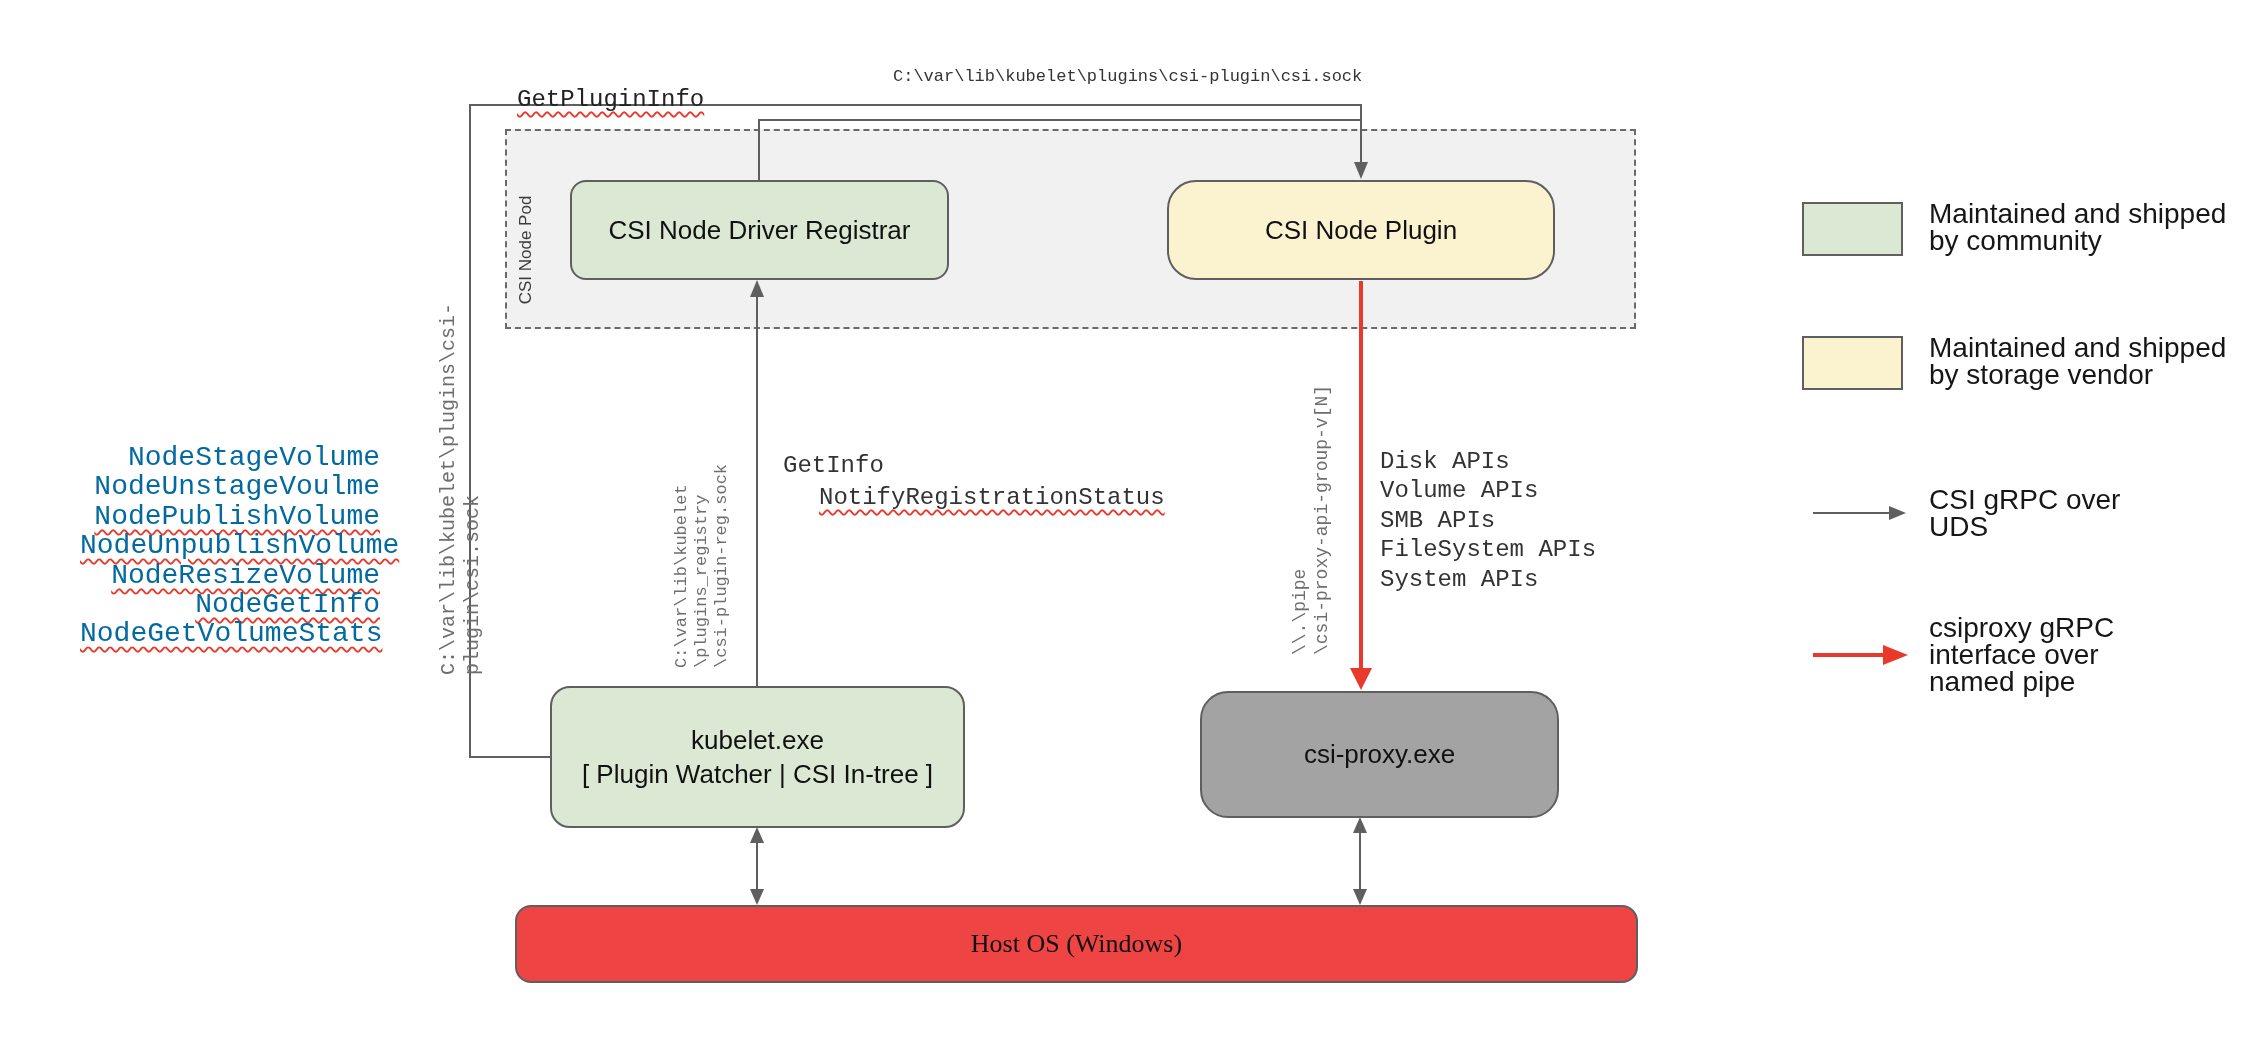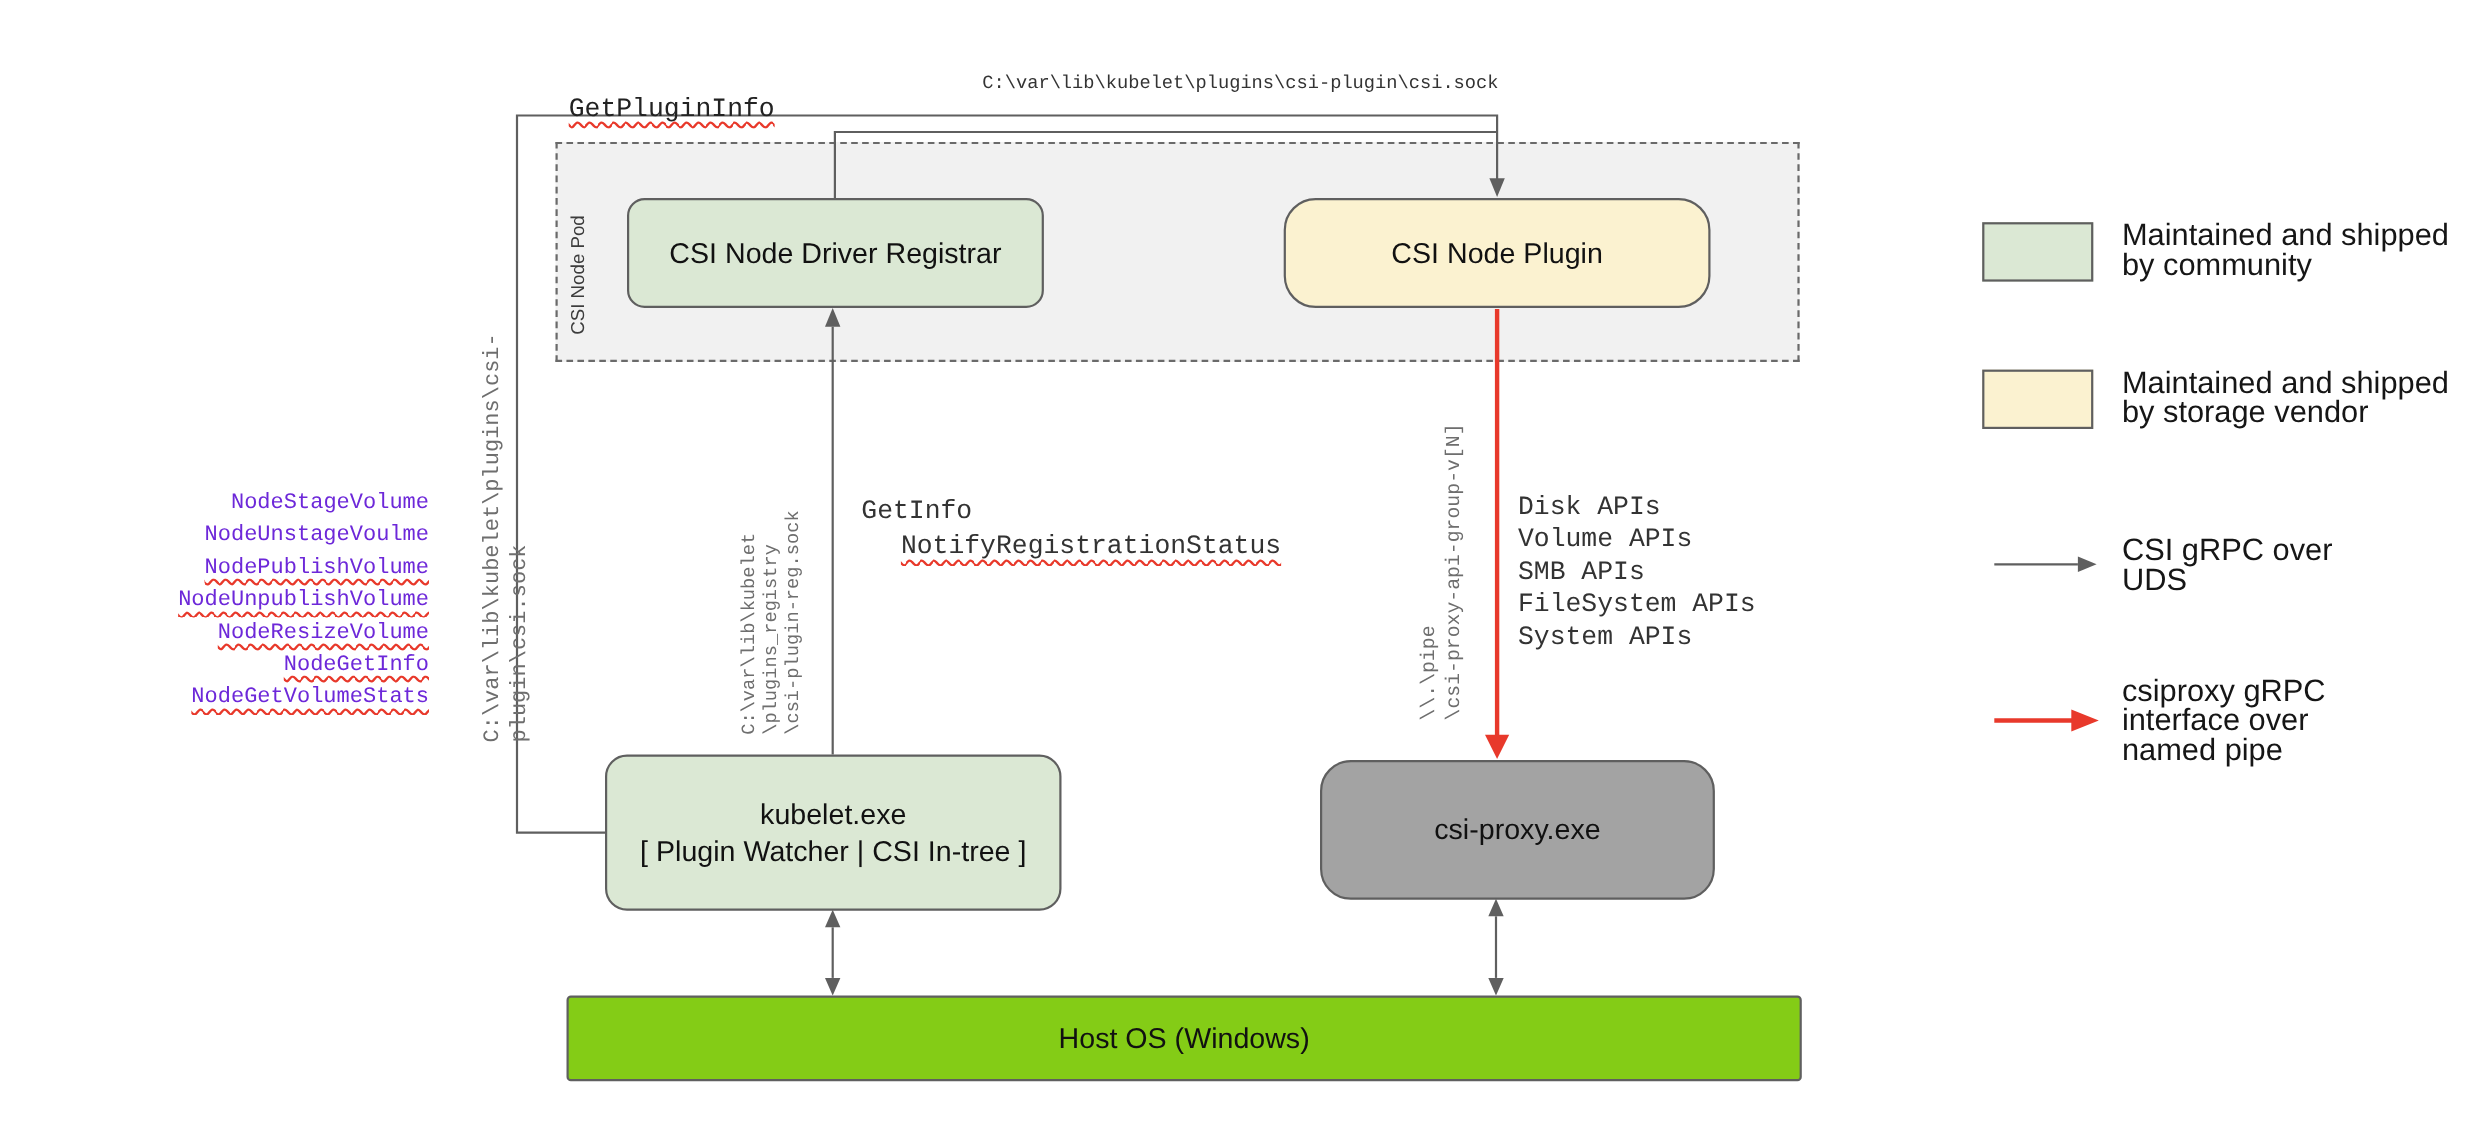--- a/index.html
+++ b/index.html
@@ -78,30 +78,30 @@
 
   <div class="box pre" style="left: 550px; top: 686px; width: 415px; height: 142px; border-radius: 20px; line-height: 34px; background: rgb(219, 232, 212);">
     <span class="pre">kubelet.exe
 [ Plugin Watcher | CSI In-tree ]</span>
   </div>
 
   <div class="box" style="left: 1200px; top: 691px; width: 359px; height: 127px; border-radius: 28px; background: #a3a3a3;">
     <span>csi-proxy.exe</span>
   </div>
 
-  <div class="box" style="left: 515px; top: 905px; width: 1123px; height: 78px; border-radius: 4px; background: #84cc16;">
+  <div class="box" style="left: 515px; top: 905px; width: 1123px; height: 78px; border-radius: 16px; background: #ef4444; font-family: Liberation Serif, serif;">
     <span>Host OS (Windows)</span>
   </div>
 
   <div class="abs mono squig" style="left:517px;top:61px;font-size:24px;color:#222;margin-top:25px;">GetPluginInfo</div>
   <div class="abs mono" style="left:893px;top:67px;font-size:17px;color:#333;">C:\var\lib\kubelet\plugins\csi-plugin\csi.sock</div>
 
   <div class="abs mono rot vlabel" style="left:173px;top:387px;width:552px;height:24px;font-size:20px;line-height:24px;">C:\var\lib\kubelet\plugins\csi-plugin\csi.sock</div>
 
-  <div class="abs" style="left:90px;top:443px;width:300px;text-align:right;font-size:20px;line-height:29.4px;color:#6d28d9;">
+  <div class="abs" style="left:80px;top:443px;width:300px;text-align:right;font-size:28px;line-height:29.4px;color:#0369a1;">
     <div class="mono">NodeStageVolume</div>
     <div class="mono">NodeUnstageVoulme</div>
     <div class="mono squig">NodePublishVolume</div>
     <div class="mono squig">NodeUnpublishVolume</div>
     <div class="mono squig">NodeResizeVolume</div>
     <div class="mono squig">NodeGetInfo</div>
     <div class="mono squig">NodeGetVolumeStats</div>
   </div>
 
   <div class="abs mono rot vlabel pre" style="left:600px;top:536px;width:204px;height:60px;font-size:17px;line-height:20px;">C:\var\lib\kubelet

